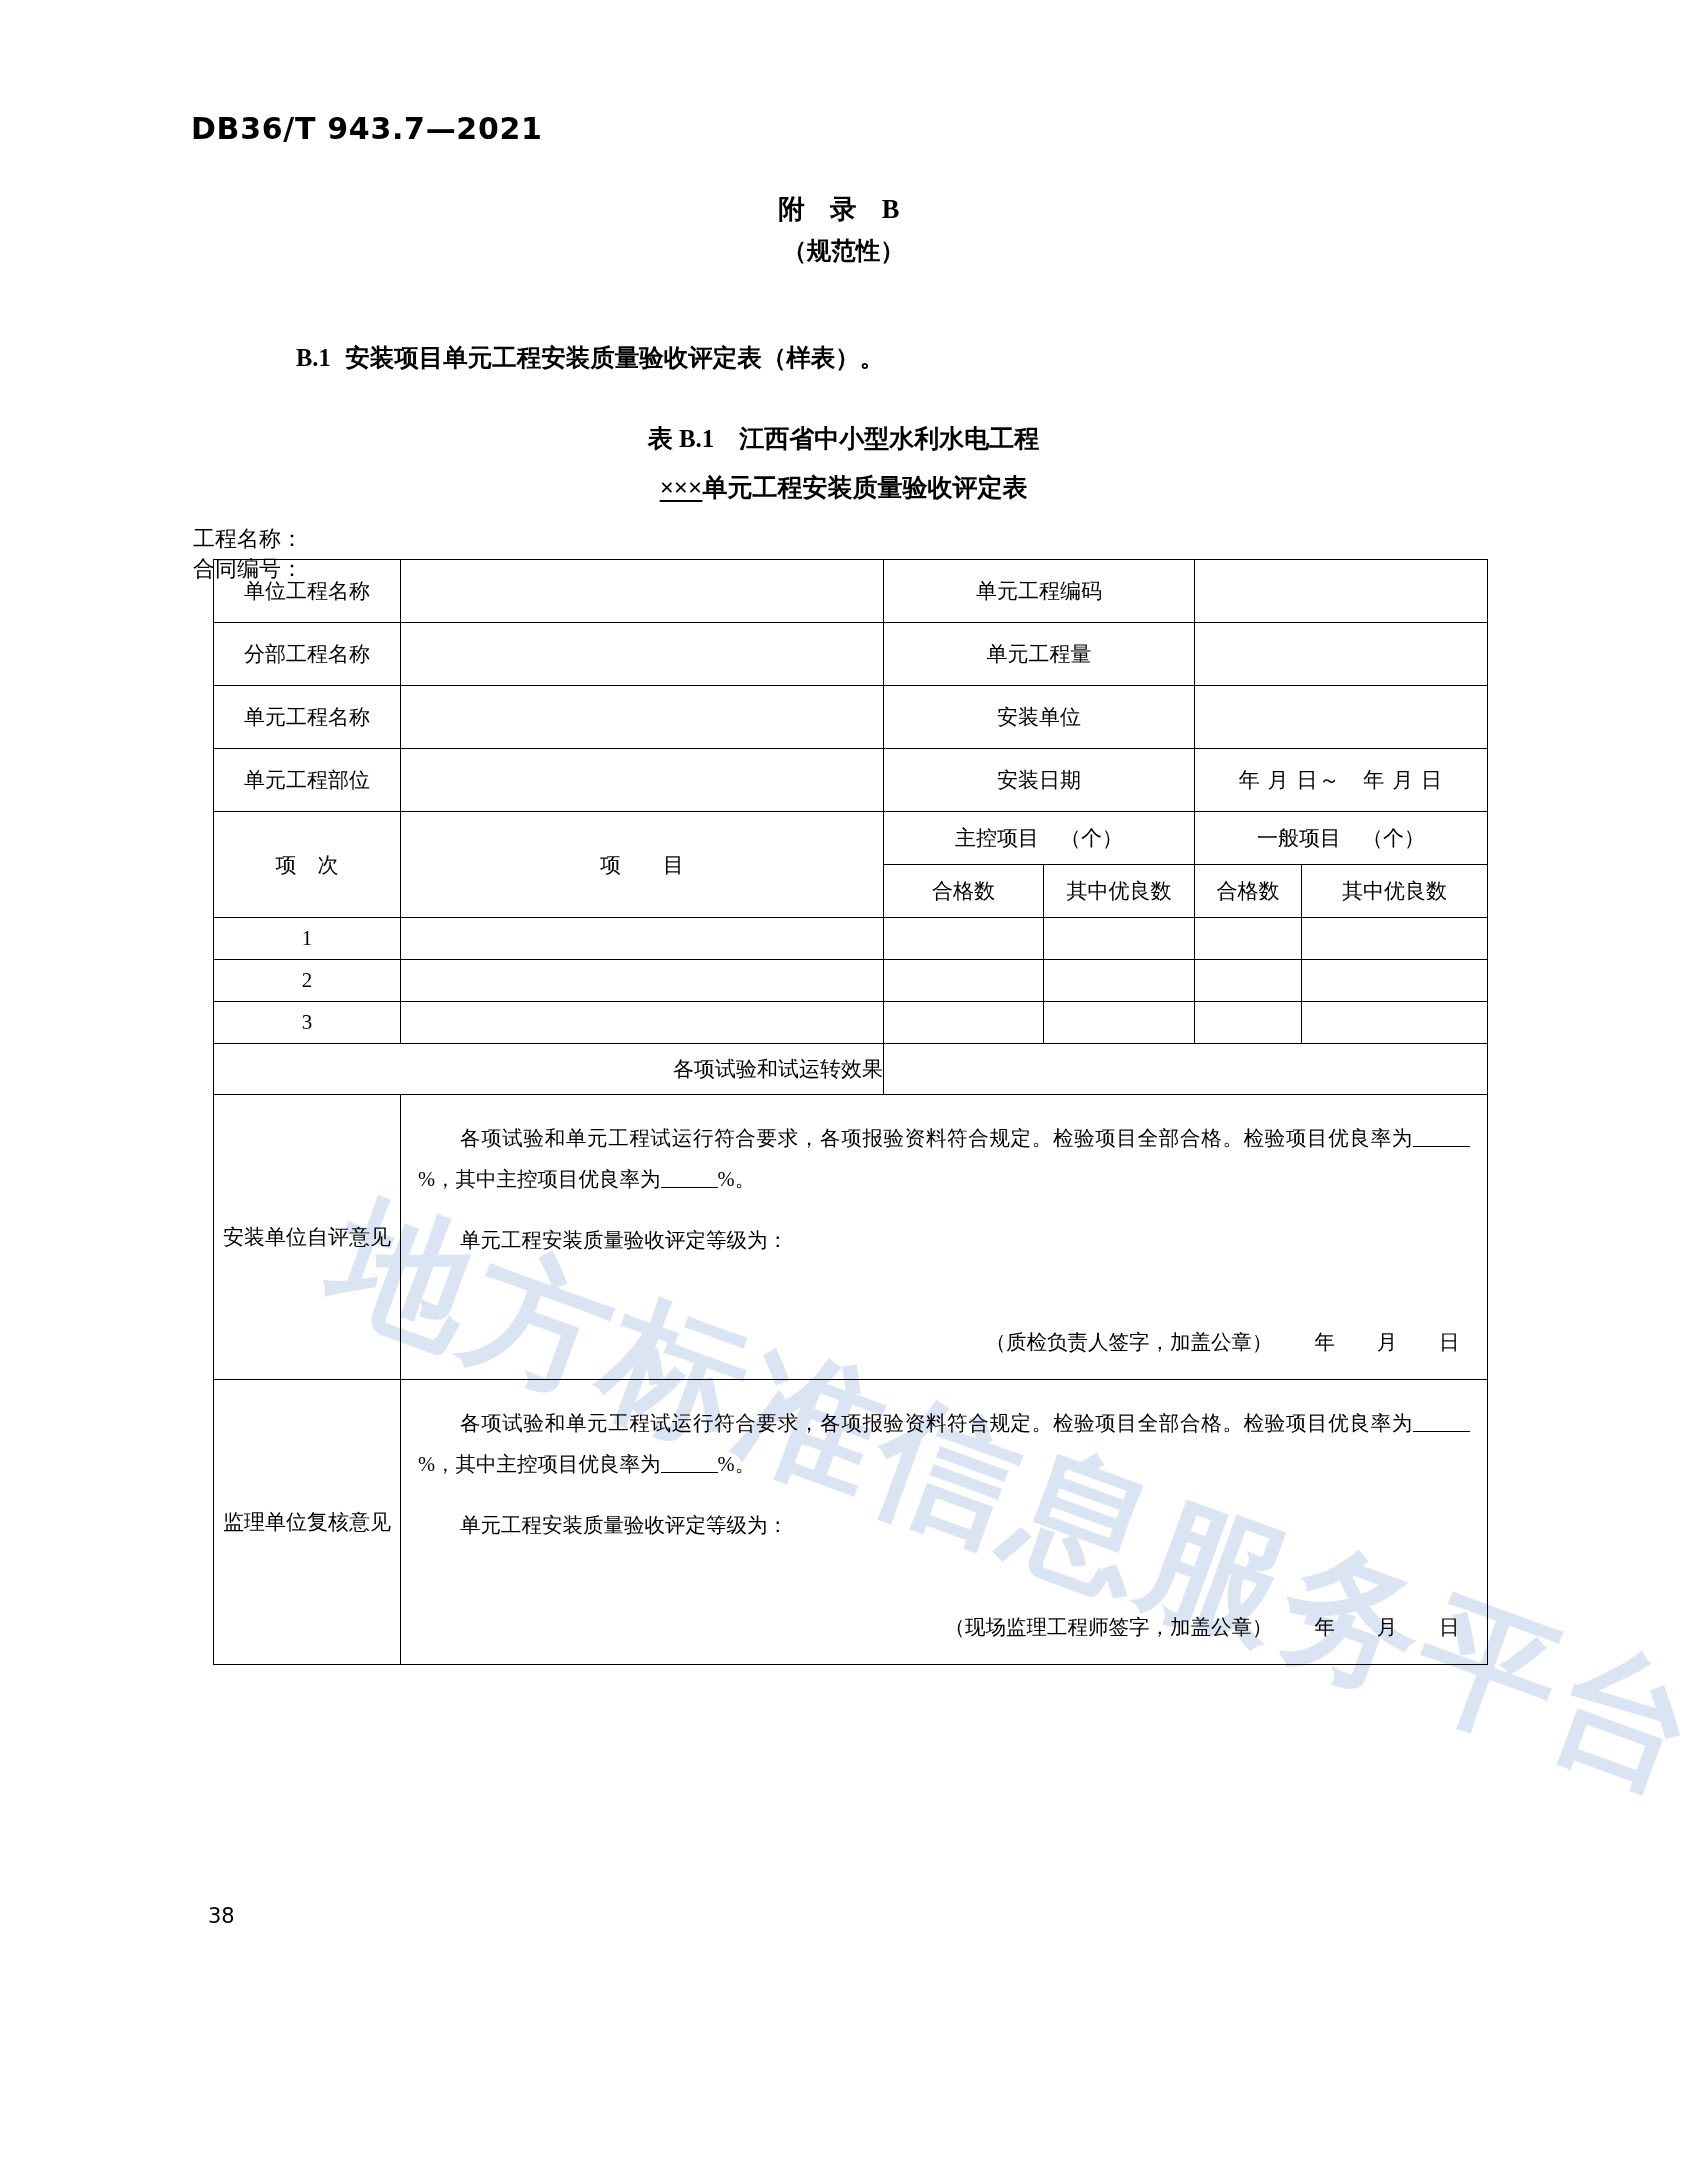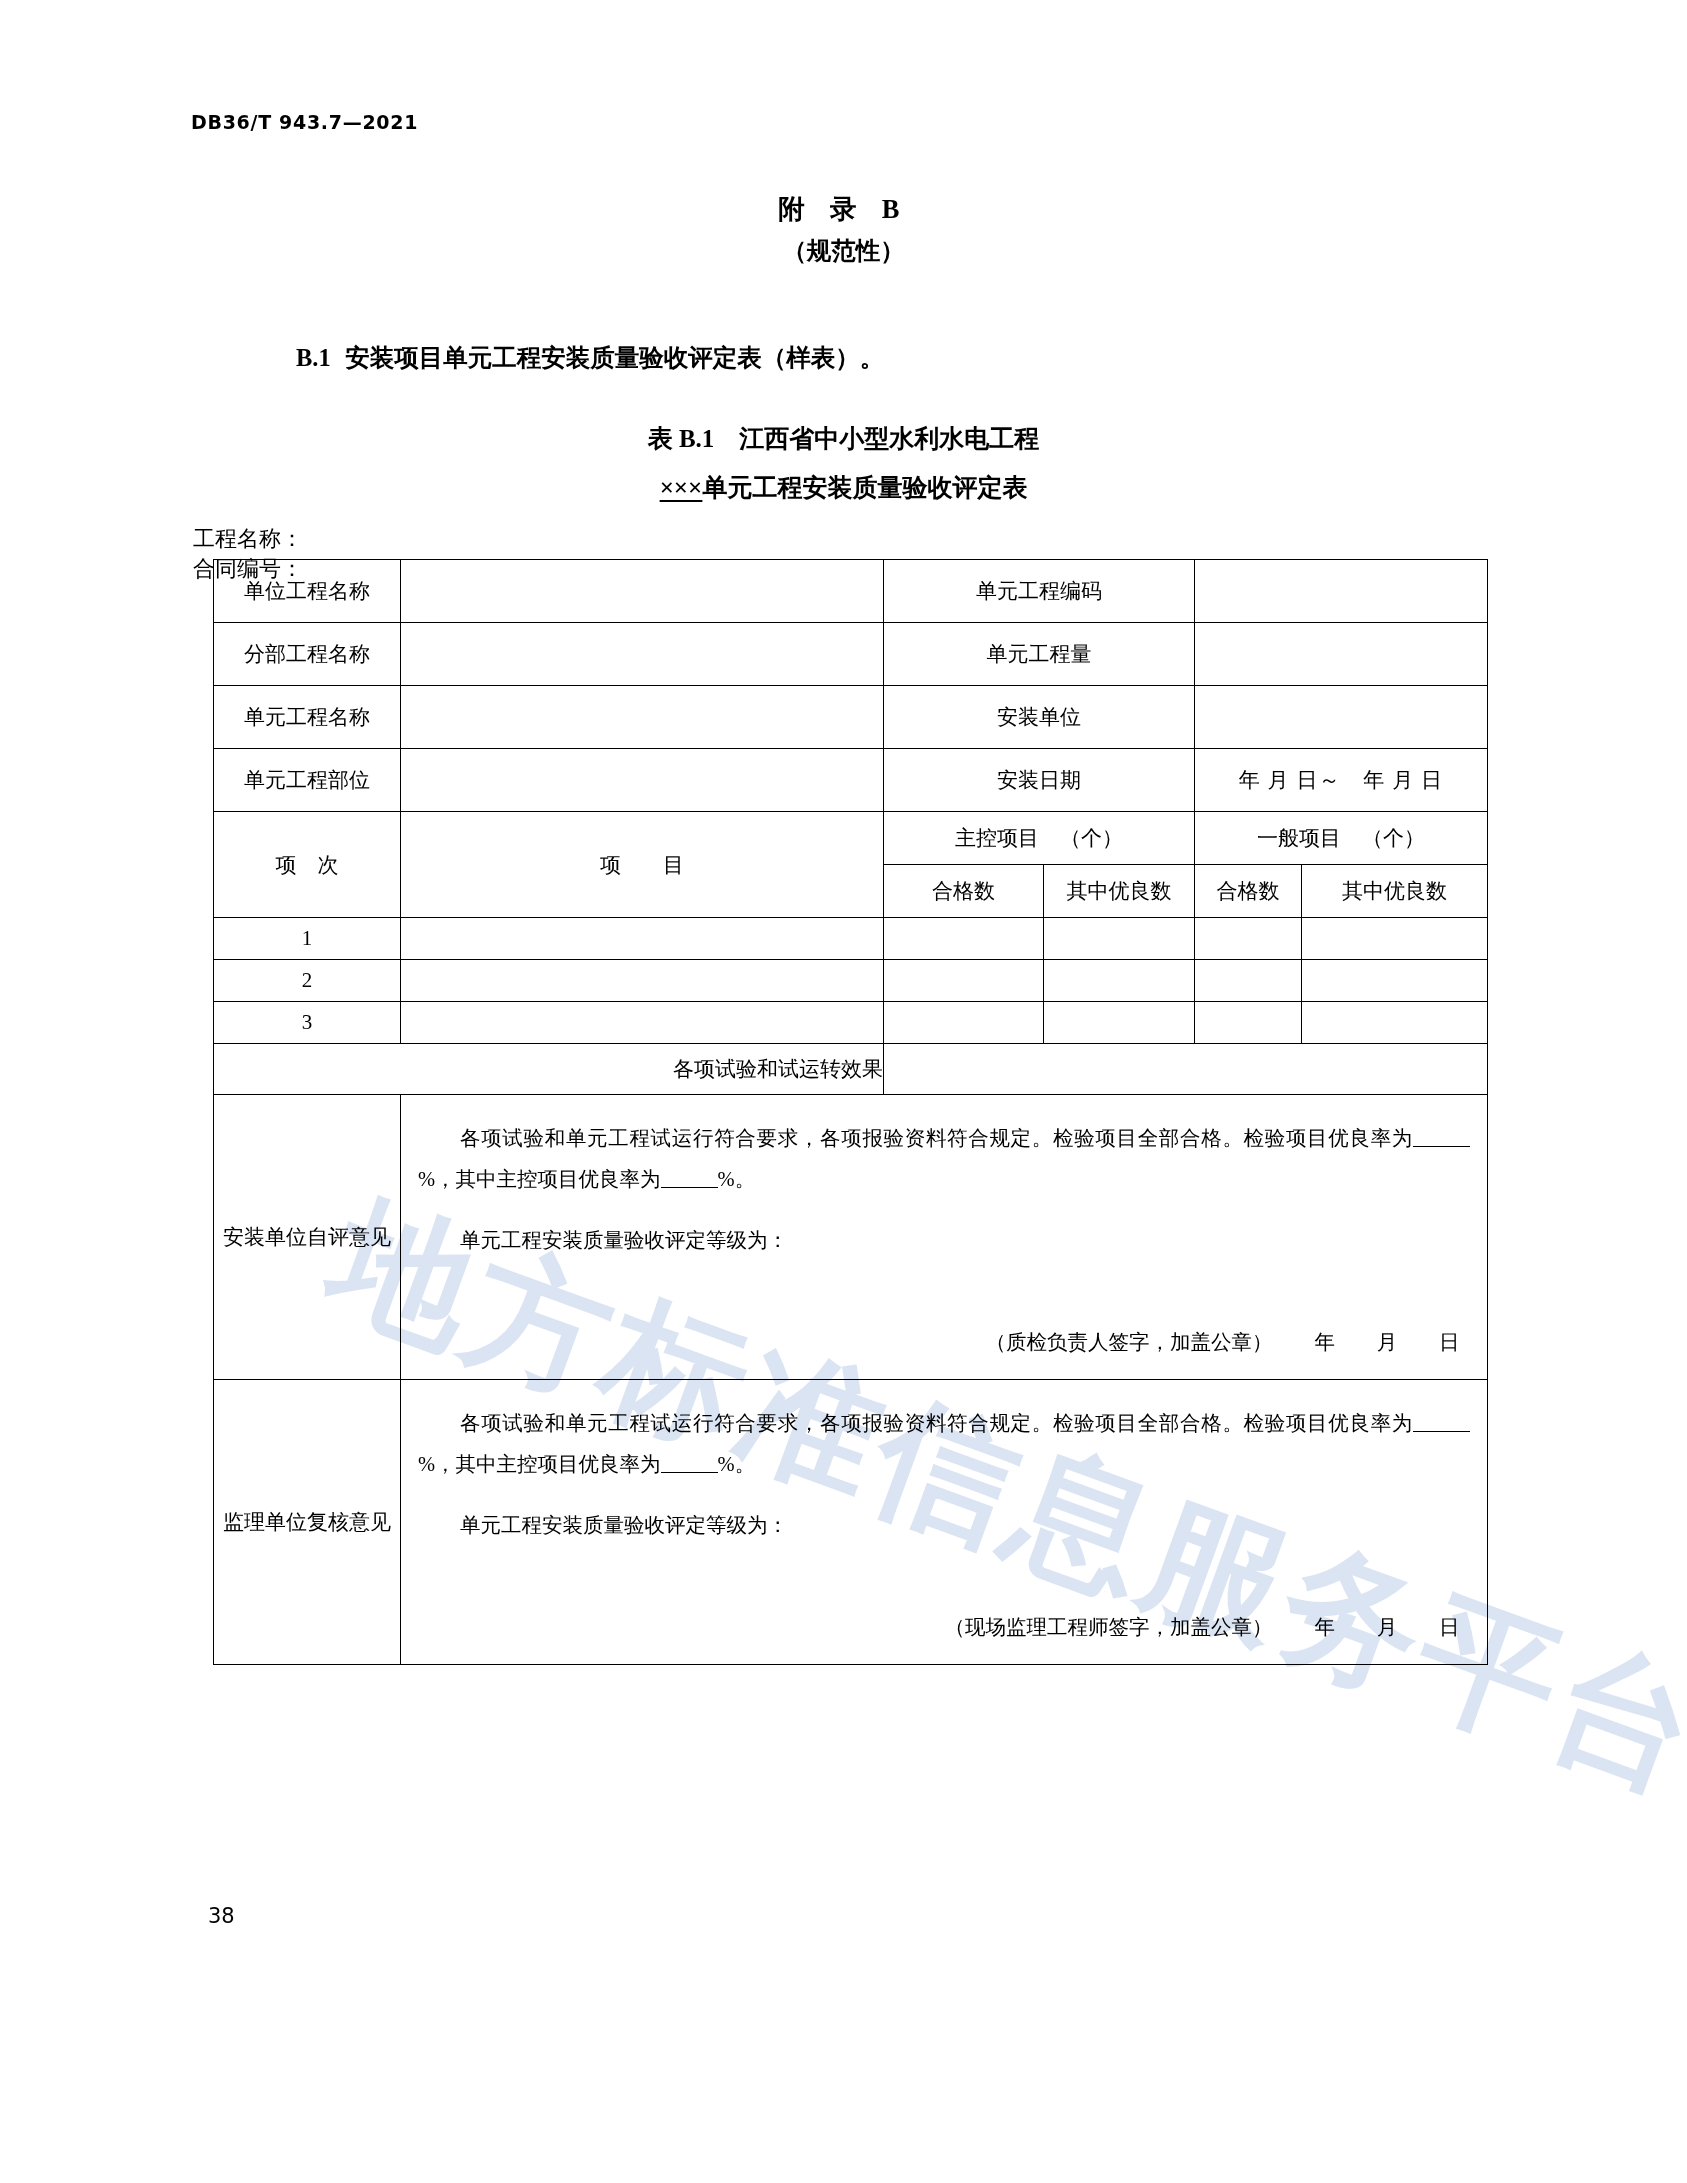--- a/index.html
+++ b/index.html
@@ -44,21 +44,21 @@
     transform-origin: left top;
     letter-spacing: 5.3px;
   }
 
   
   .doc-header {
     position: absolute;
     left: 191px;
     top: 111px;
     font-family: "DejaVu Sans", sans-serif;
-    font-size: 19px;
+    font-size: 30px;
     font-weight: bold;
     letter-spacing: 0.7px;
     z-index: 10;
   }
 
   
   .title-block {
     position: absolute;
     left: 0;
     top: 189px;

